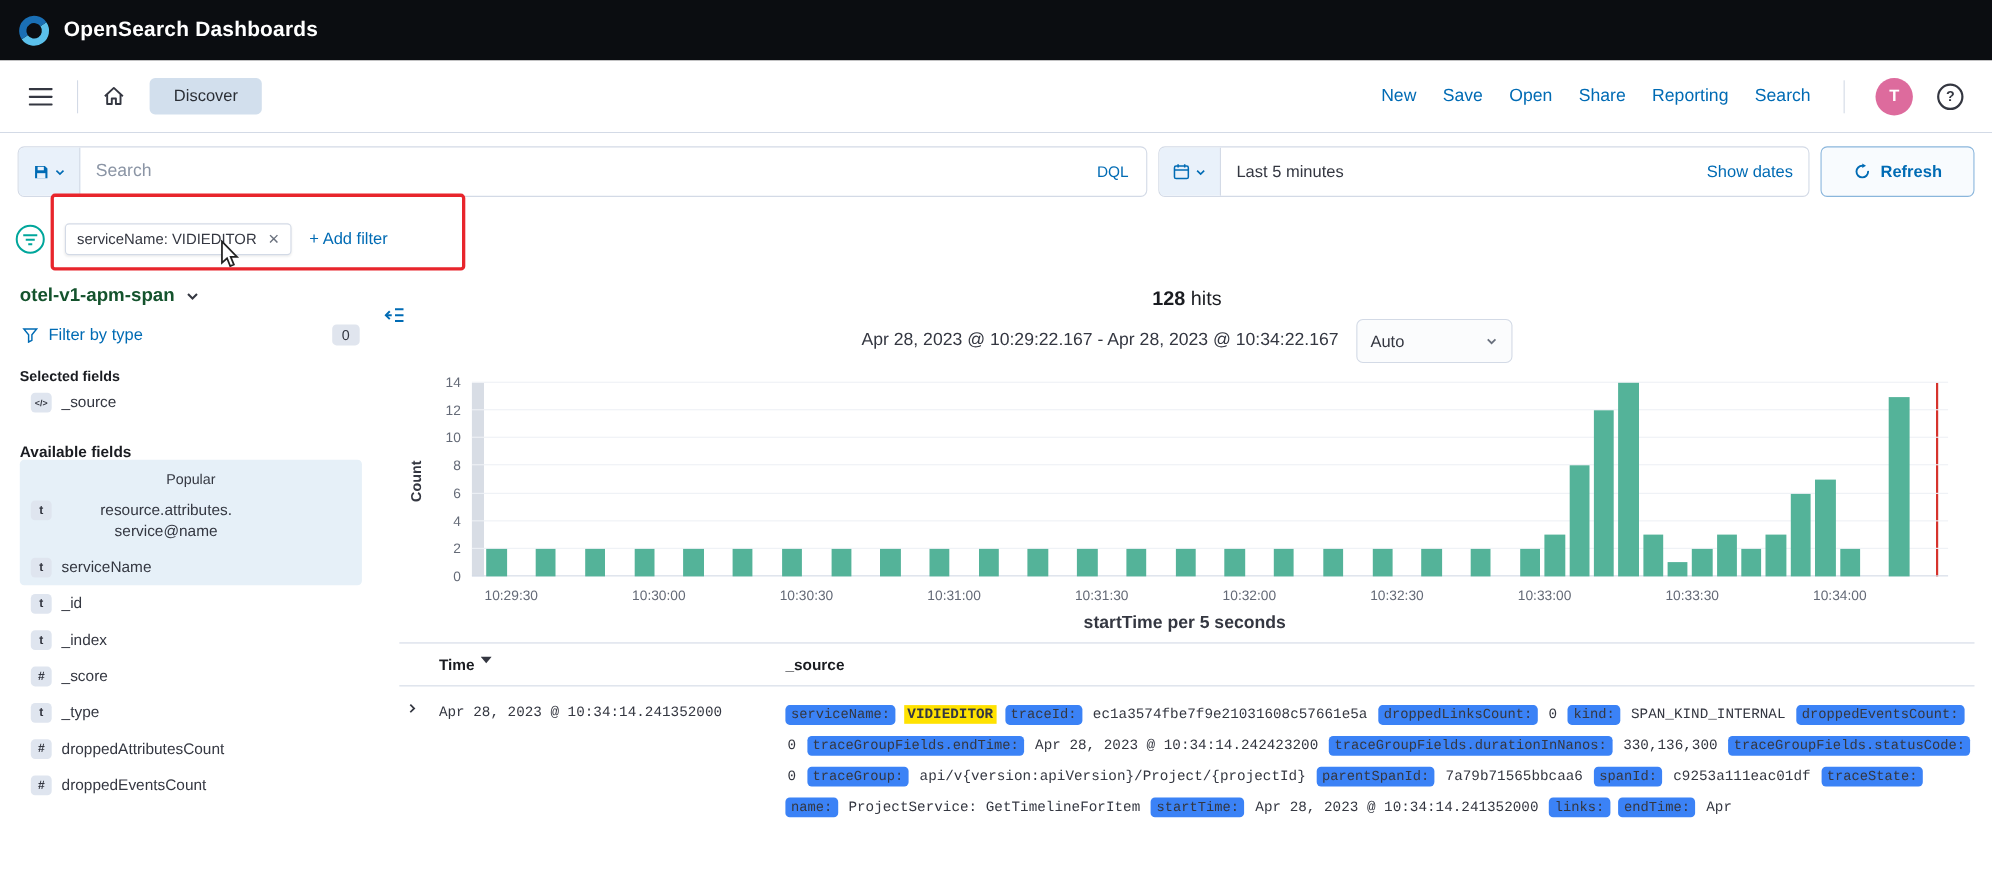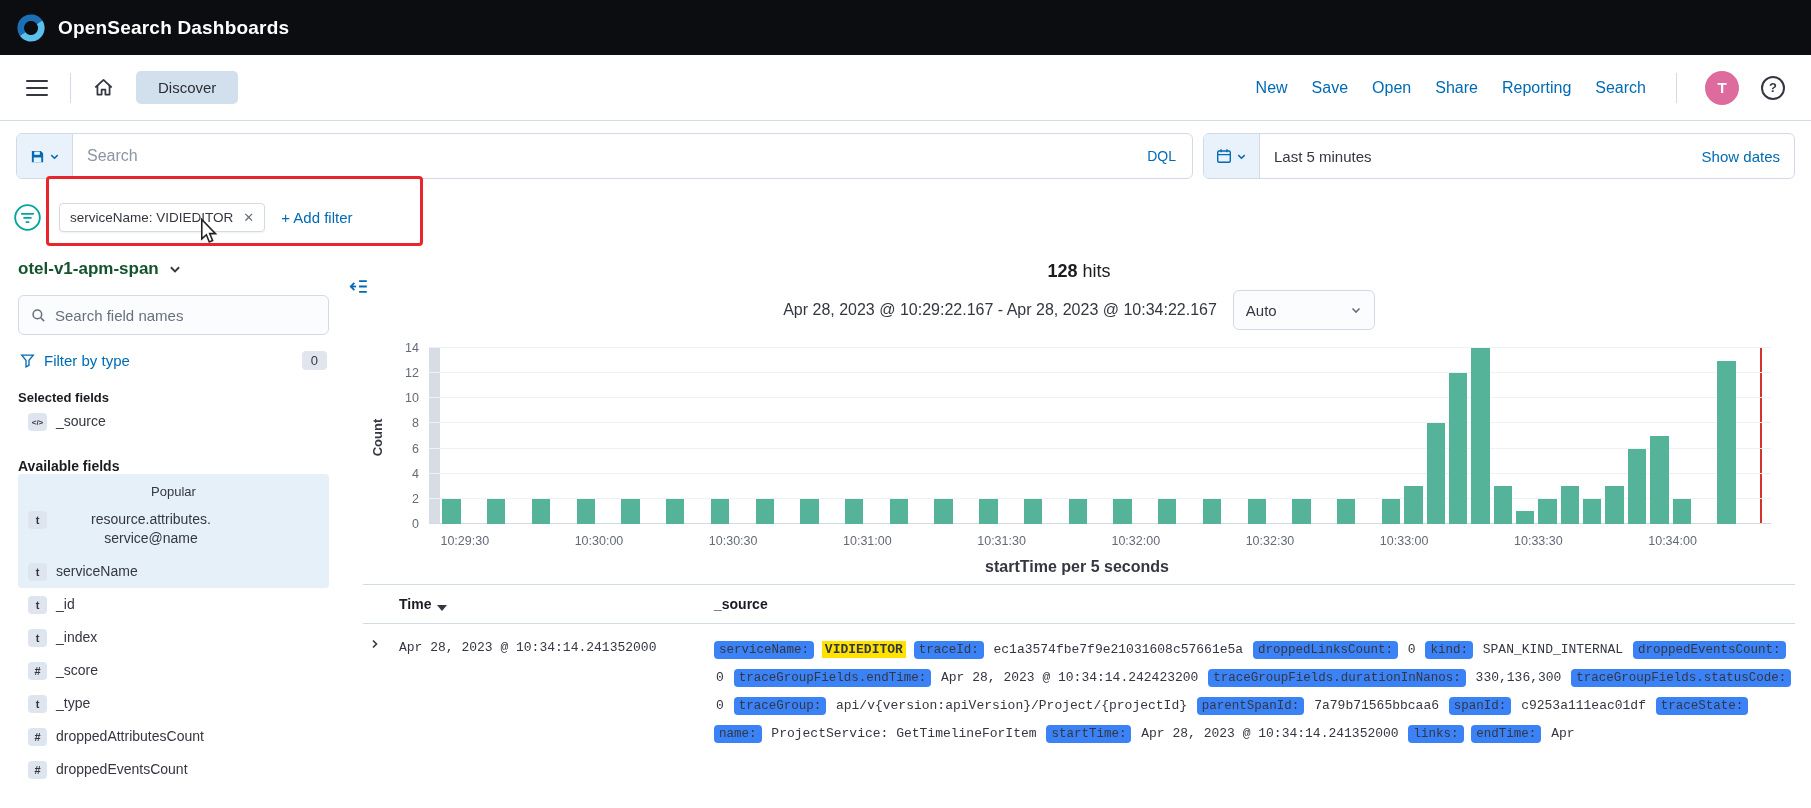--- a/index.html
+++ b/index.html
@@ -98,21 +98,21 @@
   .bar { position:absolute; bottom:0; background:#54b399; cursor:pointer; }
   .nowline { position:absolute; top:0; bottom:0; width:2px; left:99.2%; background:#d6332c; }
   .edgestripe { position:absolute; top:0; bottom:0; left:0; width:0.8%; background:#d8dde5; }
   .xlabel { position:absolute; bottom:0; left:50%; transform:translateX(-50%); font-size:16px; font-weight:700; color:#343741;margin-top:32px; }
 
   
   .dtable { margin-top:8px; }
   .thead { display:flex; align-items:center; height:40px; border-top:1px solid #d3dae6; border-bottom:1px solid #d3dae6;
             font-size:14px; font-weight:700; color:#1a1c21; }
   .col-exp { width:36px; flex:none; }
-  .col-time { width:315px; flex:none; display:flex; align-items:flex-end; gap:6px; cursor:pointer; }
+  .col-time { width:315px; flex:none; display:flex; align-items:flex-start; gap:6px; cursor:pointer; }
   .col-src { flex:1; }
   .trow { display:flex; padding-top:12px; font-family:"Liberation Mono","DejaVu Sans Mono",monospace; font-size:13px; color:#343741; }
   .expbtn { background:none; border:none; cursor:pointer; padding:2px 6px; }
   .timecell { width:315px; flex:none; padding-top:4px; }
   .srccell { flex:1; line-height:27px; }
   .fbadge { background:#3b82f6; border-radius:4px; padding:2px 5px; font-size:12.5px; }
   .fval { padding:0 2px; }
   .hl { background:#ffe200; font-weight:700; padding:1px 3px; }
 </style>
 </head>
@@ -184,20 +184,27 @@
             <path d="M5 1.3v3M11 1.3v3"></path>
           </svg>
         <svg width="11" height="11" viewBox="0 0 12 12" fill="none" stroke="#006bb4" stroke-width="1.6">
             <path d="M2.5 4.5 6 8l3.5-3.5"></path>
           </svg>
       </button>
       <span class="timeval">Last 5 minutes</span>
       <span class="showdates">Show dates</span>
     </div>
 
+    <button class="refreshbtn">
+      <svg width="16" height="16" viewBox="0 0 16 16">
+          <path d="M8 2.7a5.3 5.3 0 1 0 5.3 5.3" fill="none" stroke="#006bb4" stroke-width="1.7" stroke-linecap="round"></path>
+          <path d="M8 .6 11.4 2.7 8 4.8z" fill="#006bb4"></path>
+        </svg>
+      <span>Refresh</span>
+    </button>
   </div>
 
   <div class="filterrow">
     <button class="iconbtn" style="padding:0">
       <svg width="31" height="31" viewBox="0 0 34 34" fill="none" stroke="#00a69b" stroke-width="2">
           <circle cx="17" cy="17" r="13.5"></circle>
           <path d="M10 13h14M12.5 17.5h9M15 22h4"></path>
         </svg>
     </button>
     <span class="filterpill">
@@ -215,27 +222,20 @@
   <div class="content">
 
     <aside class="sidebar">
       <div class="idxrow">
         <span class="idxname">otel-v1-apm-span</span>
         <svg width="14" height="14" viewBox="0 0 12 12" fill="none" stroke="#343741" stroke-width="1.6">
             <path d="M2.5 4.5 6 8l3.5-3.5"></path>
           </svg>
       </div>
 
-      <div class="fieldsearch">
-        <svg width="15" height="15" viewBox="0 0 16 16" fill="none" stroke="#69707d" stroke-width="1.6">
-            <circle cx="6.8" cy="6.8" r="4.6"></circle>
-            <path d="m10.4 10.4 3.6 3.6"></path>
-          </svg>
-        <input type="text" placeholder="Search field names" style="">
-      </div>
 
       <div class="ftyperow">
         <svg width="15" height="15" viewBox="0 0 16 16" fill="none" stroke="#006bb4" stroke-width="1.4">
             <path d="M1.8 2.2h12.4L9.6 7.8v5.4l-3.2 1.6V7.8z"></path>
           </svg>
         <span class="ftypelabel">Filter by type</span>
         <span class="countbadge">0</span>
       </div>
 
       <div class="sechead">Selected fields</div>

